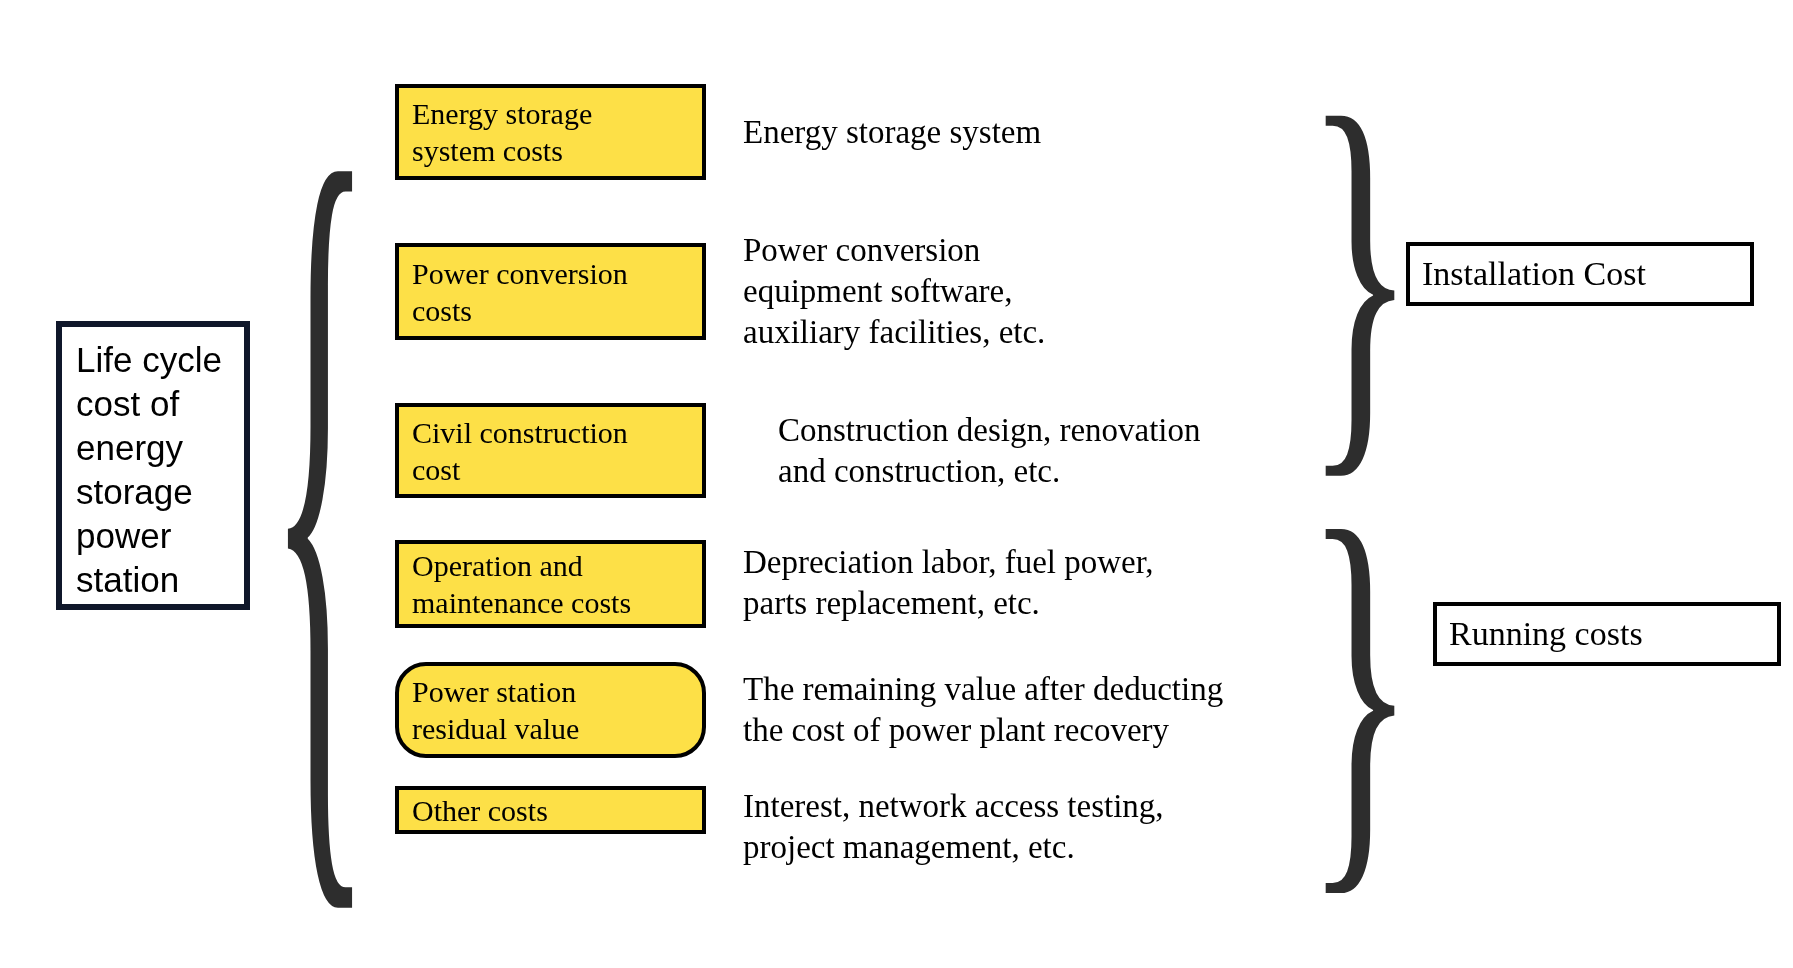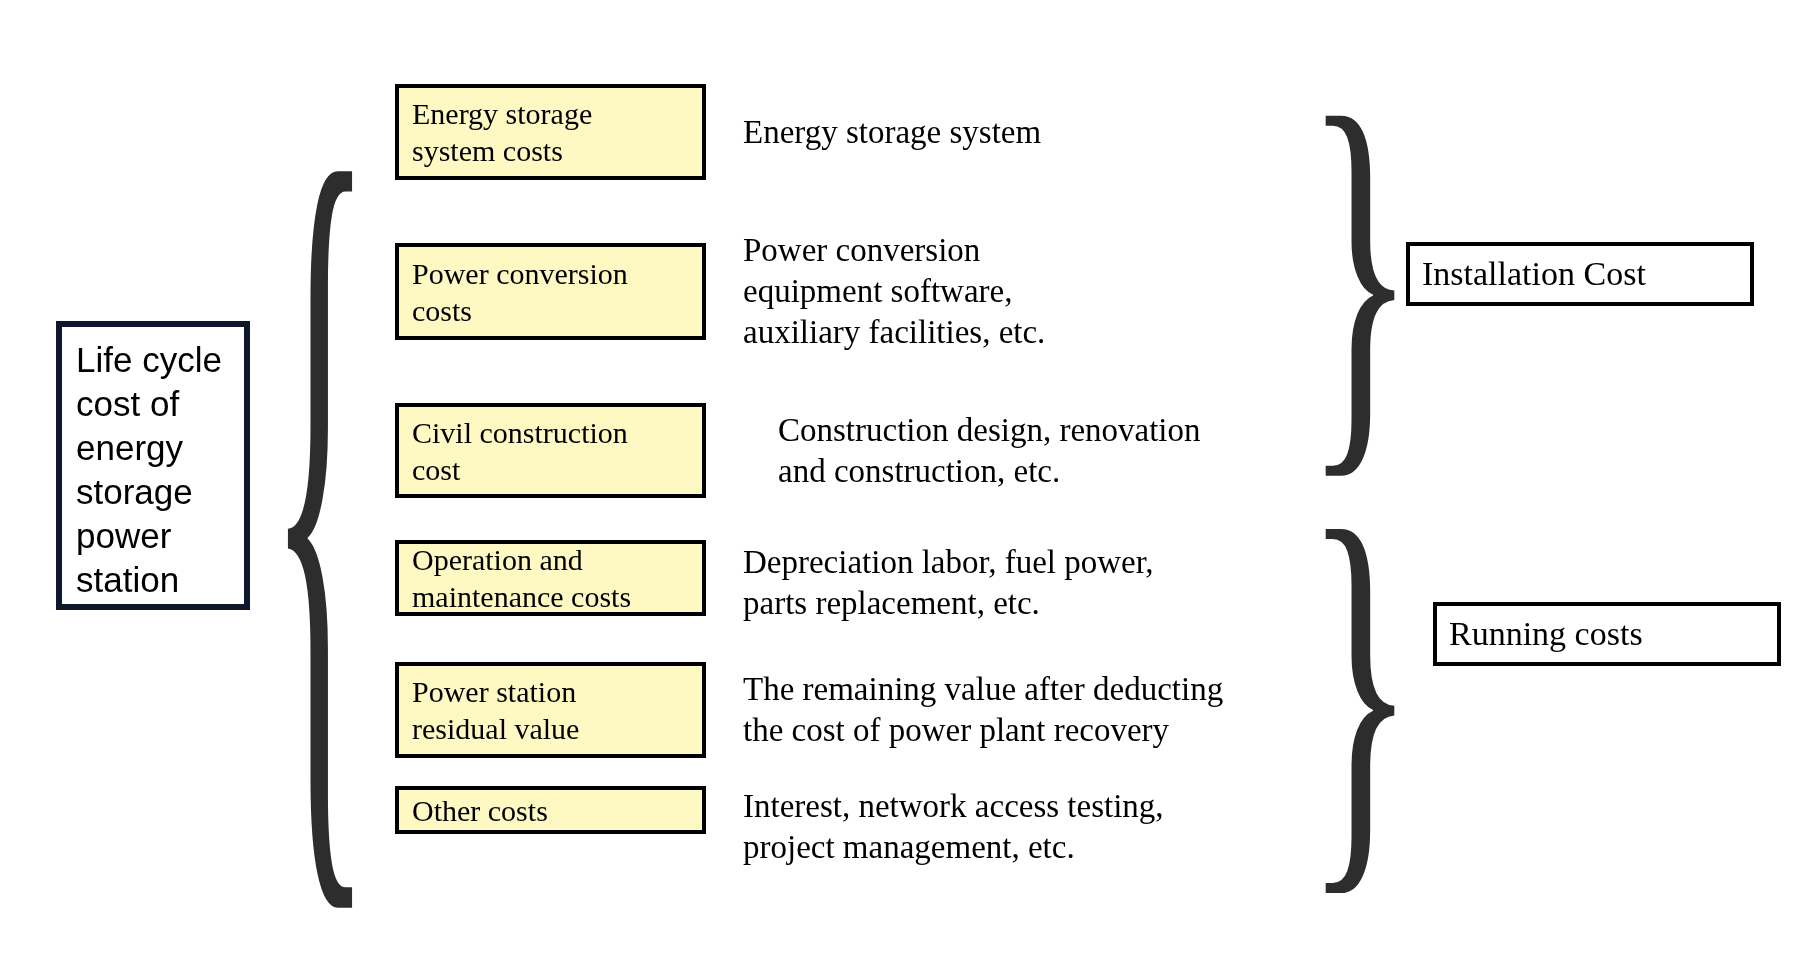--- a/index.html
+++ b/index.html
@@ -23,27 +23,27 @@
   }
 
   
   .mbox {
     position:absolute; left:395px; width:311px;
     border:4px solid #000; box-sizing:border-box;
     display:flex; align-items:center;
     padding-left:13px;
     font-family:"Liberation Serif", serif;
     font-size:30px; line-height:37px;
-    background:#fef9c3;
+    background:#fde047;
   }
   .r1 { top:84px;  height:96px; }
   .r2 { top:243px; height:97px; }
   .r3 { top:403px; height:95px; }
-  .r4 { top:540px; height:76px; }
-  .r5 { top:662px; height:96px; }
+  .r4 { top:540px; height:88px; }
+  .r5 { top:662px; height:96px;border-radius:31px; }
   .r6 { top:786px; height:48px; }
 
   
   .desc {
     position:absolute; left:743px;
     display:flex; align-items:center;
     font-family:"Liberation Serif", serif;
     font-size:33px; line-height:41px;
   }
   .d1 { top:74px;  height:116px; }

